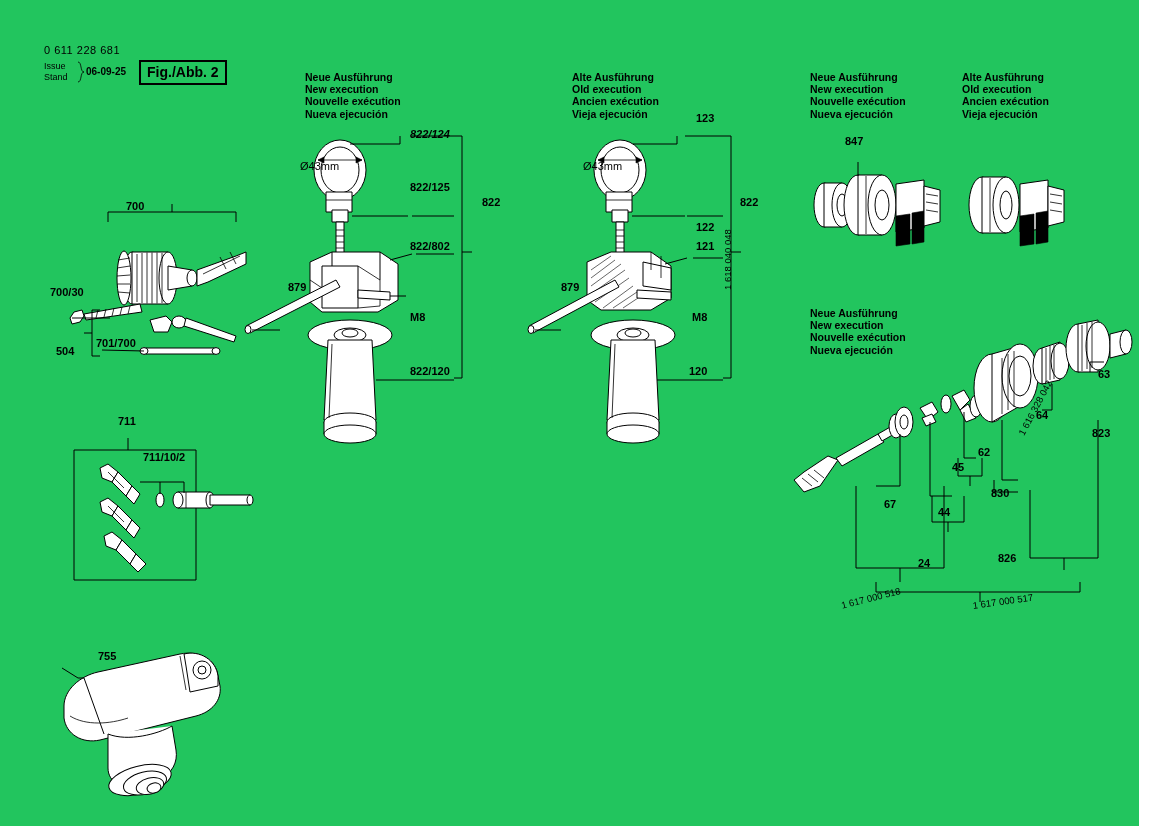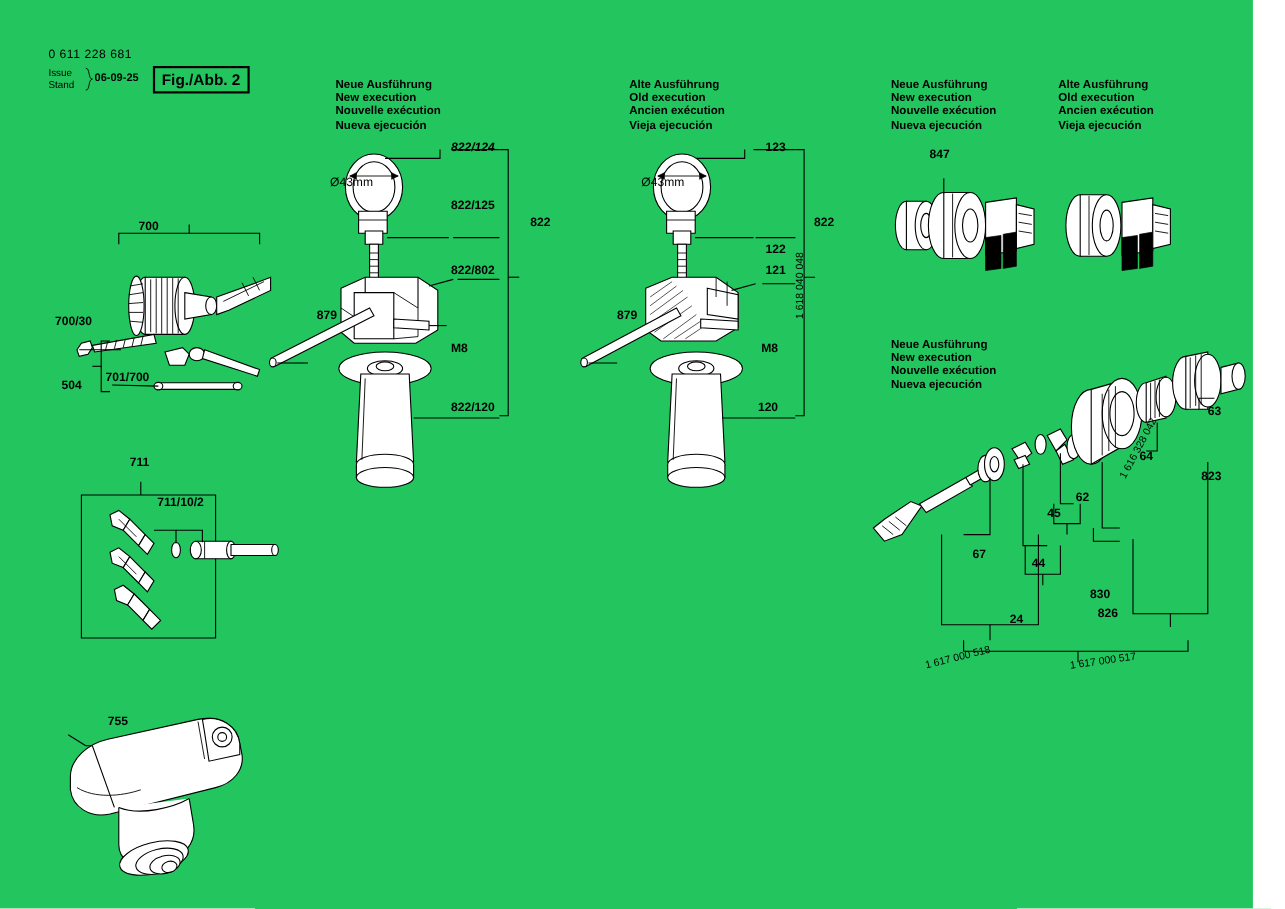--- a/index.html
+++ b/index.html
@@ -353,21 +353,21 @@
       <path class="ln" d="M10 200 L36 200"></path>
 
       <path class="ln" d="M198 6 L206 6 L206 248 L198 248"></path>
       <path class="ln" d="M206 122 L216 122"></path>
       <path class="ln" d="M160 6 L198 6"></path>
       <path class="ln" d="M162 86 L198 86"></path>
       <path class="ln" d="M168 128 L198 128"></path>
       <path class="ln" d="M160 250 L198 250"></path>
     </svg>
   </div>
-  <div class="abs partno" style="left:696px; top:128px;text-align:center;">123</div>
+  <div class="abs partno" style="left:696px; top:112px;text-align:center;">123</div>
   <div class="abs partno" style="left:696px; top:181px;margin-top:40px;">122</div>
   <div class="abs partno" style="left:696px; top:240px;">121</div>
   <div class="abs partno" style="left:689px; top:365px;">120</div>
   <div class="abs partno" style="left:740px; top:196px;">822</div>
   <div class="abs partno" style="left:561px; top:281px;">879</div>
   <div class="abs lbl" style="left:692px; top:311px; font-weight:bold;">M8</div>
   <div class="abs lbl" style="left:583px; top:160px;">Ø43mm</div>
   <div class="abs tiny rot90" style="left:722px; top:290px; font-size:9.5px;">1 618 040 048</div>
 
   <div class="abs" style="left:800px; top:150px;">
@@ -499,21 +499,21 @@
       <path class="ln" d="M250 190 L250 258 L318 258 L318 120"></path>
       <path class="ln" d="M284 258 L284 270"></path>
     </svg>
   </div>
   <div class="abs partno" style="left:1098px; top:368px;">63</div>
   <div class="abs partno" style="left:1036px; top:409px;">64</div>
   <div class="abs partno" style="left:978px; top:446px;">62</div>
   <div class="abs partno" style="left:952px; top:461px;">45</div>
   <div class="abs partno" style="left:938px; top:506px;">44</div>
   <div class="abs partno" style="left:884px; top:498px;">67</div>
-  <div class="abs partno" style="left:991px; top:487px;margin-top:48px;">830</div>
+  <div class="abs partno" style="left:991px; top:487px;">830</div>
   <div class="abs partno" style="left:1092px; top:427px;">823</div>
   <div class="abs partno" style="left:998px; top:552px;">826</div>
   <div class="abs partno" style="left:918px; top:557px;">24</div>
 
   <div class="abs tiny rot-diag" style="left:1016px; top:432px; transform:rotate(-62deg); transform-origin:0 0;">1 616 328 042</div>
   <div class="abs tiny rot-diag" style="left:840px; top:600px; transform:rotate(-14deg); transform-origin:0 0;">1 617 000 518</div>
   <div class="abs tiny rot-diag" style="left:972px; top:600px; transform:rotate(-8deg); transform-origin:0 0;">1 617 000 517</div>
 
   <div class="abs" style="left:40px; top:630px;">
     <svg width="230" height="180" viewBox="0 0 230 180">

